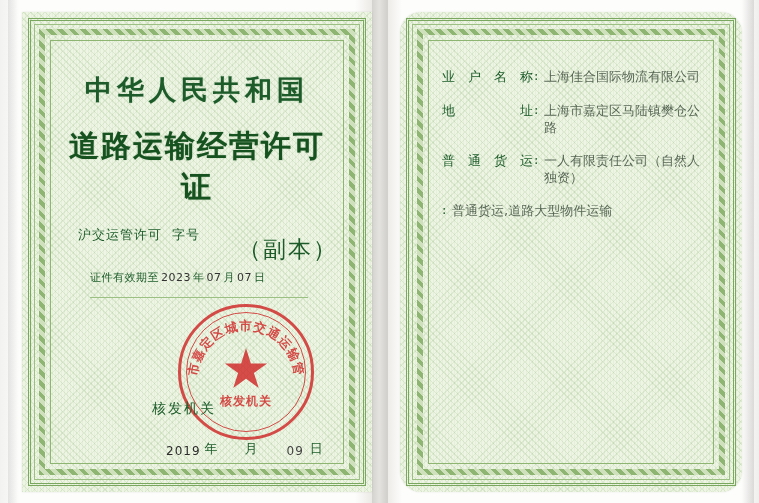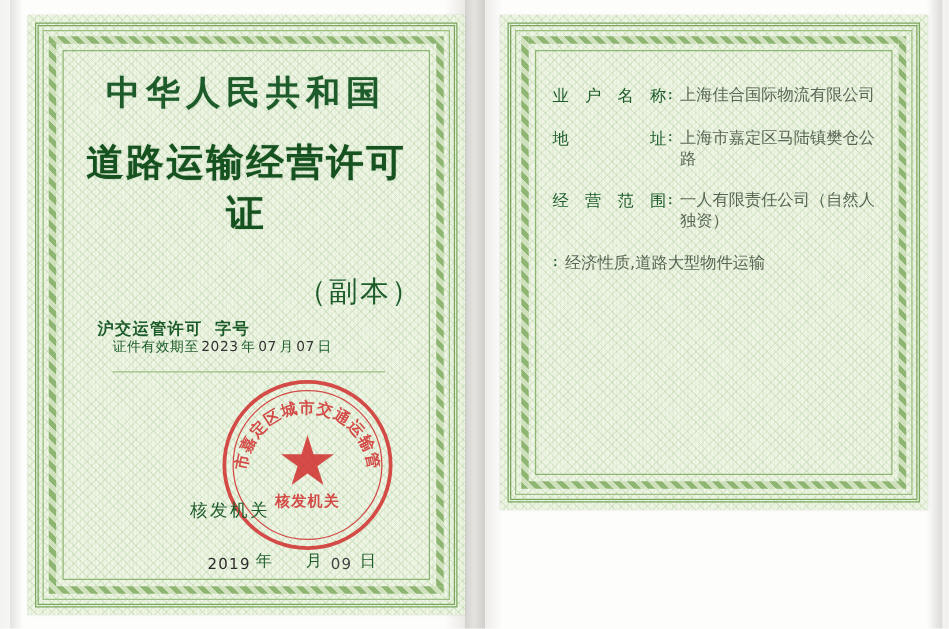--- a/index.html
+++ b/index.html
@@ -49,21 +49,21 @@
       repeating-linear-gradient(90deg, rgba(150,190,130,0.10) 0px, rgba(150,190,130,0.10) 1px, transparent 1px, transparent 3px);
     box-shadow: 0 0 2px rgba(0,0,0,0.10);
   }
 
   .cert-left {
     left: 14px; top: 12px;
     width: 350px; height: 480px;
   }
   .cert-right {
     left: 12px; top: 12px;
-    width: 342px; height: 396px;
+    width: 342px; height: 480px; border-radius: 21px;
   }
 
   
   .frame-outer {
     position: absolute;
     inset: 6px;
     border: 3px double #7aa85f;
   }
   .frame-mid {
     position: absolute;
@@ -83,21 +83,21 @@
   }
 
   .content {
     position: absolute;
     inset: 34px;
   }
 
   
   .title-cn {
     text-align: center;
-    margin-top: 10px;
+    margin-top: 26px;
     font-family: "DejaVu Serif", "Liberation Serif", serif;
     font-size: 27px;
     font-weight: bold;
     letter-spacing: 5px;
     color: #1d5c2a;
     text-shadow: 0 0 1px rgba(29,92,42,0.4);
   }
   .title-main {
     text-align: center;
     margin-top: 18px;
@@ -114,28 +114,27 @@
     font-family: "DejaVu Serif", "Liberation Serif", serif;
     font-size: 23px;
     letter-spacing: 2px;
     color: #1d5c2a;
   }
 
   .lic-row {
     position: absolute;
     left: 22px;
     right: 14px;
-    top: 208px;
+    top: 180px;
     display: flex;
     align-items: baseline;
     font-family: "DejaVu Serif", "Liberation Serif", serif;
     color: #1d5c2a;
     font-size: 13px;
     letter-spacing: 1px;
-    font-weight: bold;
   }
   .lic-row .lab { white-space: nowrap; }
   .lic-row .num {
     flex: 1;
     text-align: center;
     font-size: 12px;
     letter-spacing: 0.5px;
     color: #2b2b2b;
     font-family: "DejaVu Sans", "Liberation Sans", sans-serif;
   }
@@ -359,21 +358,21 @@
           <div class="bottom-text">核发机关</div>
         </div>
 
         <div class="issuer-label">核发机关</div>
 
         <div class="date-row">
           <span class="y">2019</span>
           <span>年</span>
           <span class="gap"></span>
           <span>月</span>
-          <span class="hand" style="padding:0 6px;">09</span>
+          <span class="hand" style="padding:0 6px;margin-left:22px;">09</span>
           <span>日</span>
         </div>
 
       </div>
     </div>
     <div class="edge-shadow-l"></div>
   </div>
 
   <div class="half half-right">
     <div class="cert cert-right">
@@ -393,28 +392,28 @@
 
           <div class="field">
             <span class="flabel label-spread">地址</span>
             <span class="colon">:</span>
             <span class="fvalue">
               <span>上海市嘉定区马陆镇樊仓公路</span>
             </span>
           </div>
 
           <div class="field">
-            <span class="flabel label-spread">经营范围</span>
+            <span class="flabel label-spread">普通货运</span>
             <span class="colon">:</span>
             <span class="fvalue">一人有限责任公司（自然人独资）</span>
           </div>
 
           <div class="field">
             <span class="colon">:</span>
-            <span class="fvalue">经济性质,道路大型物件运输</span>
+            <span class="fvalue">普通货运,道路大型物件运输</span>
           </div>
 
         </div>
       </div>
     </div>
     <div class="edge-shadow-r"></div>
   </div>
 
   <div class="spine"></div>
 </div>

